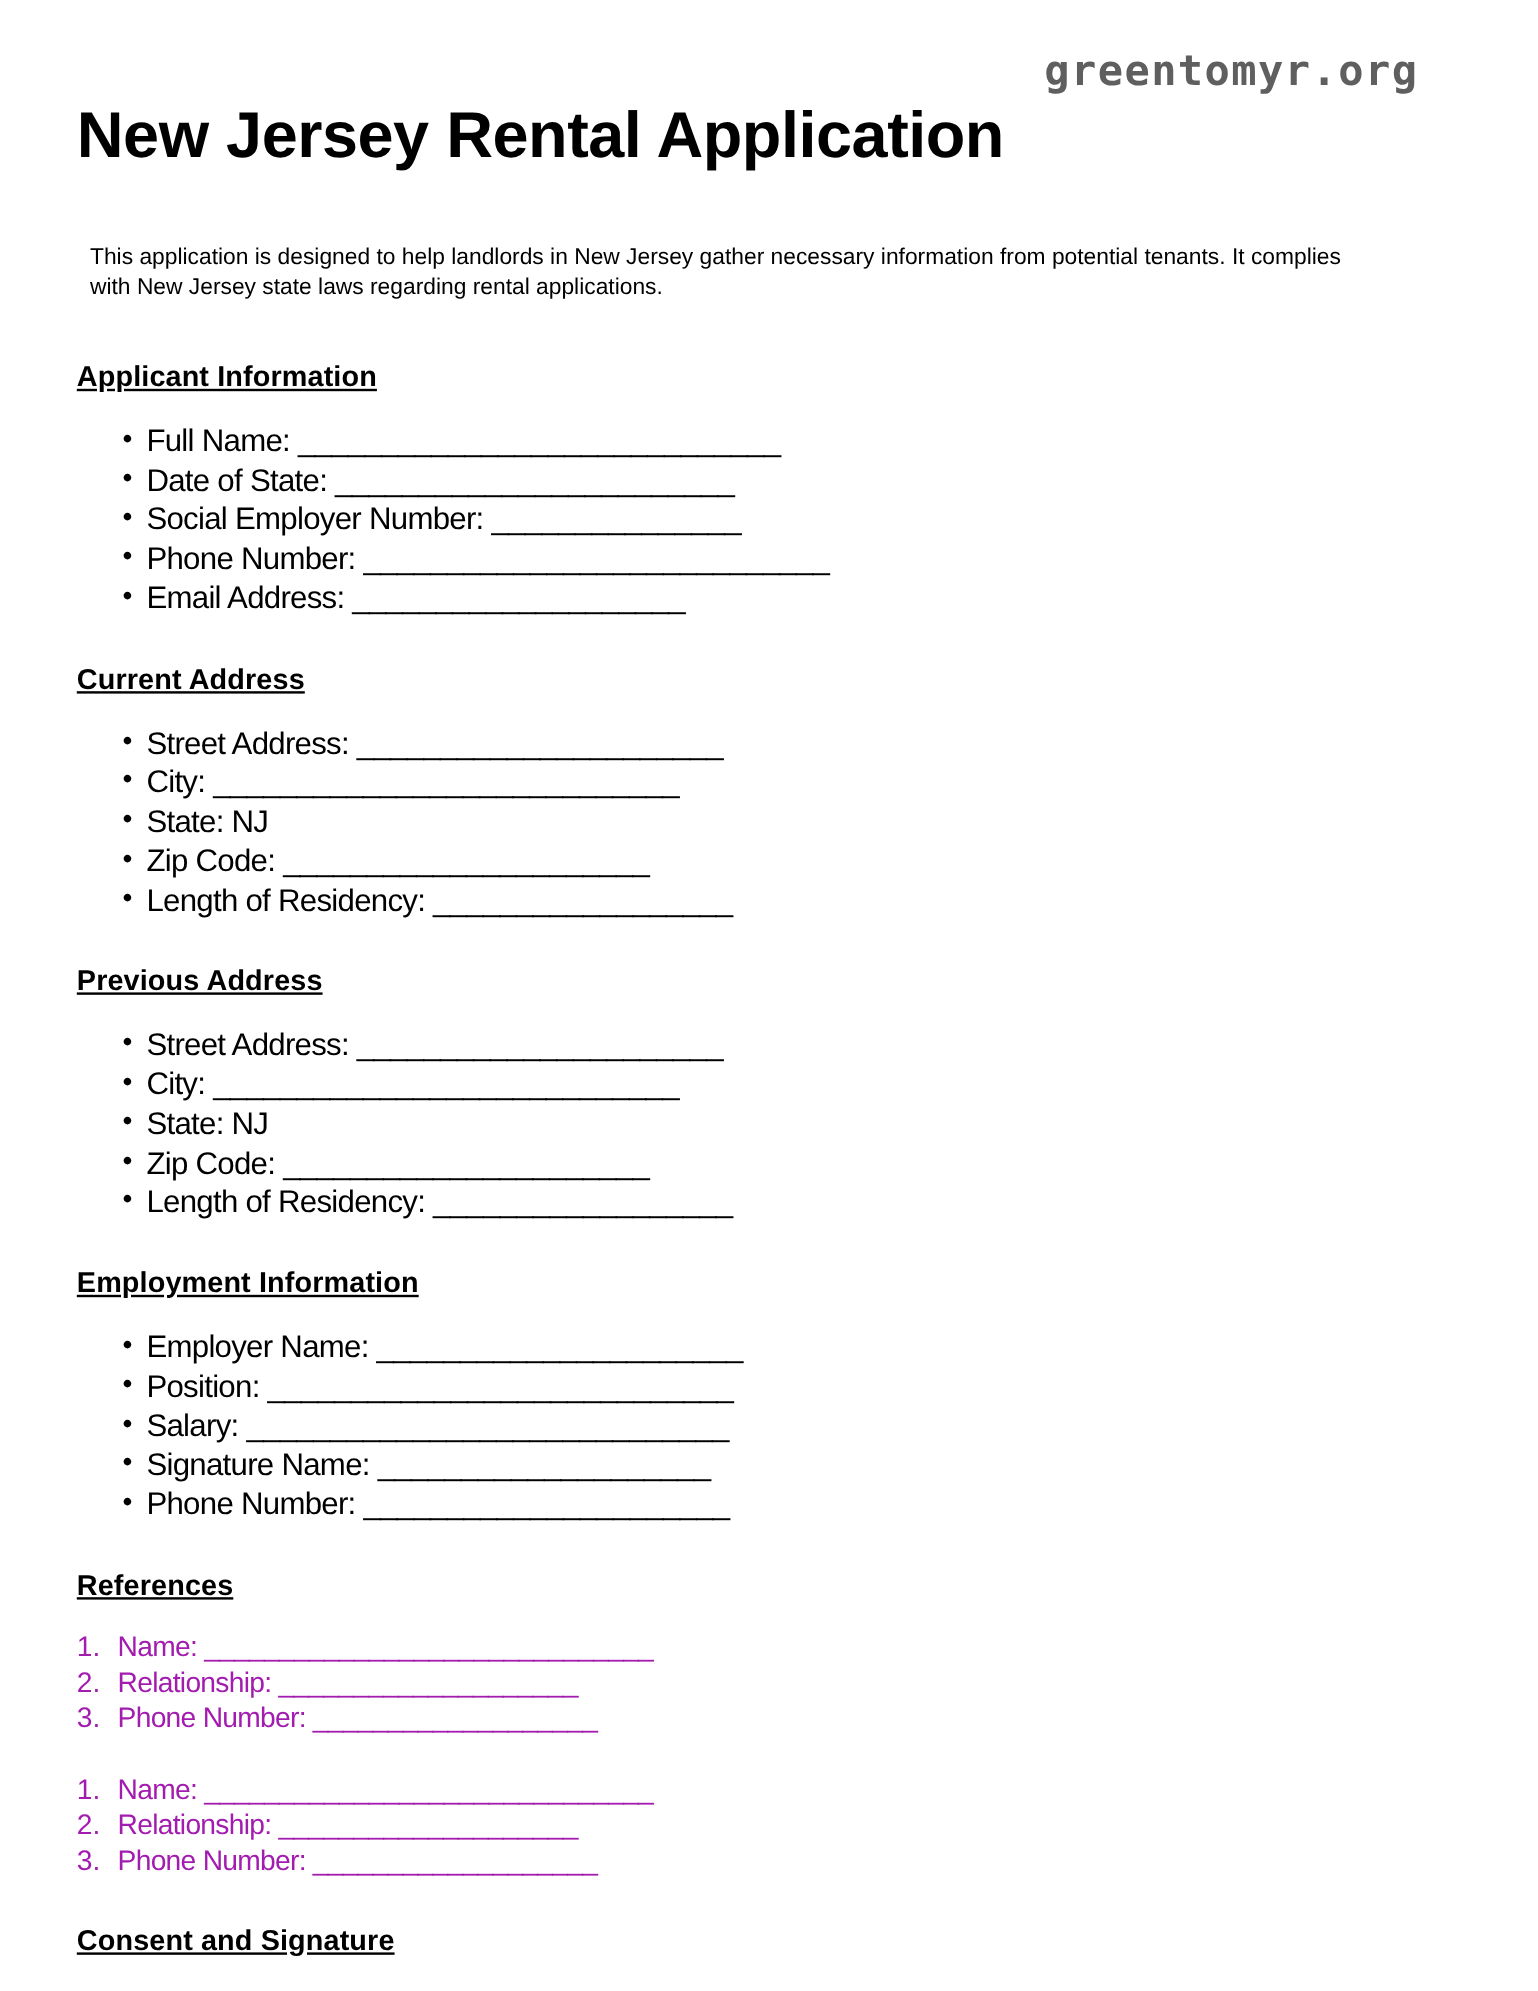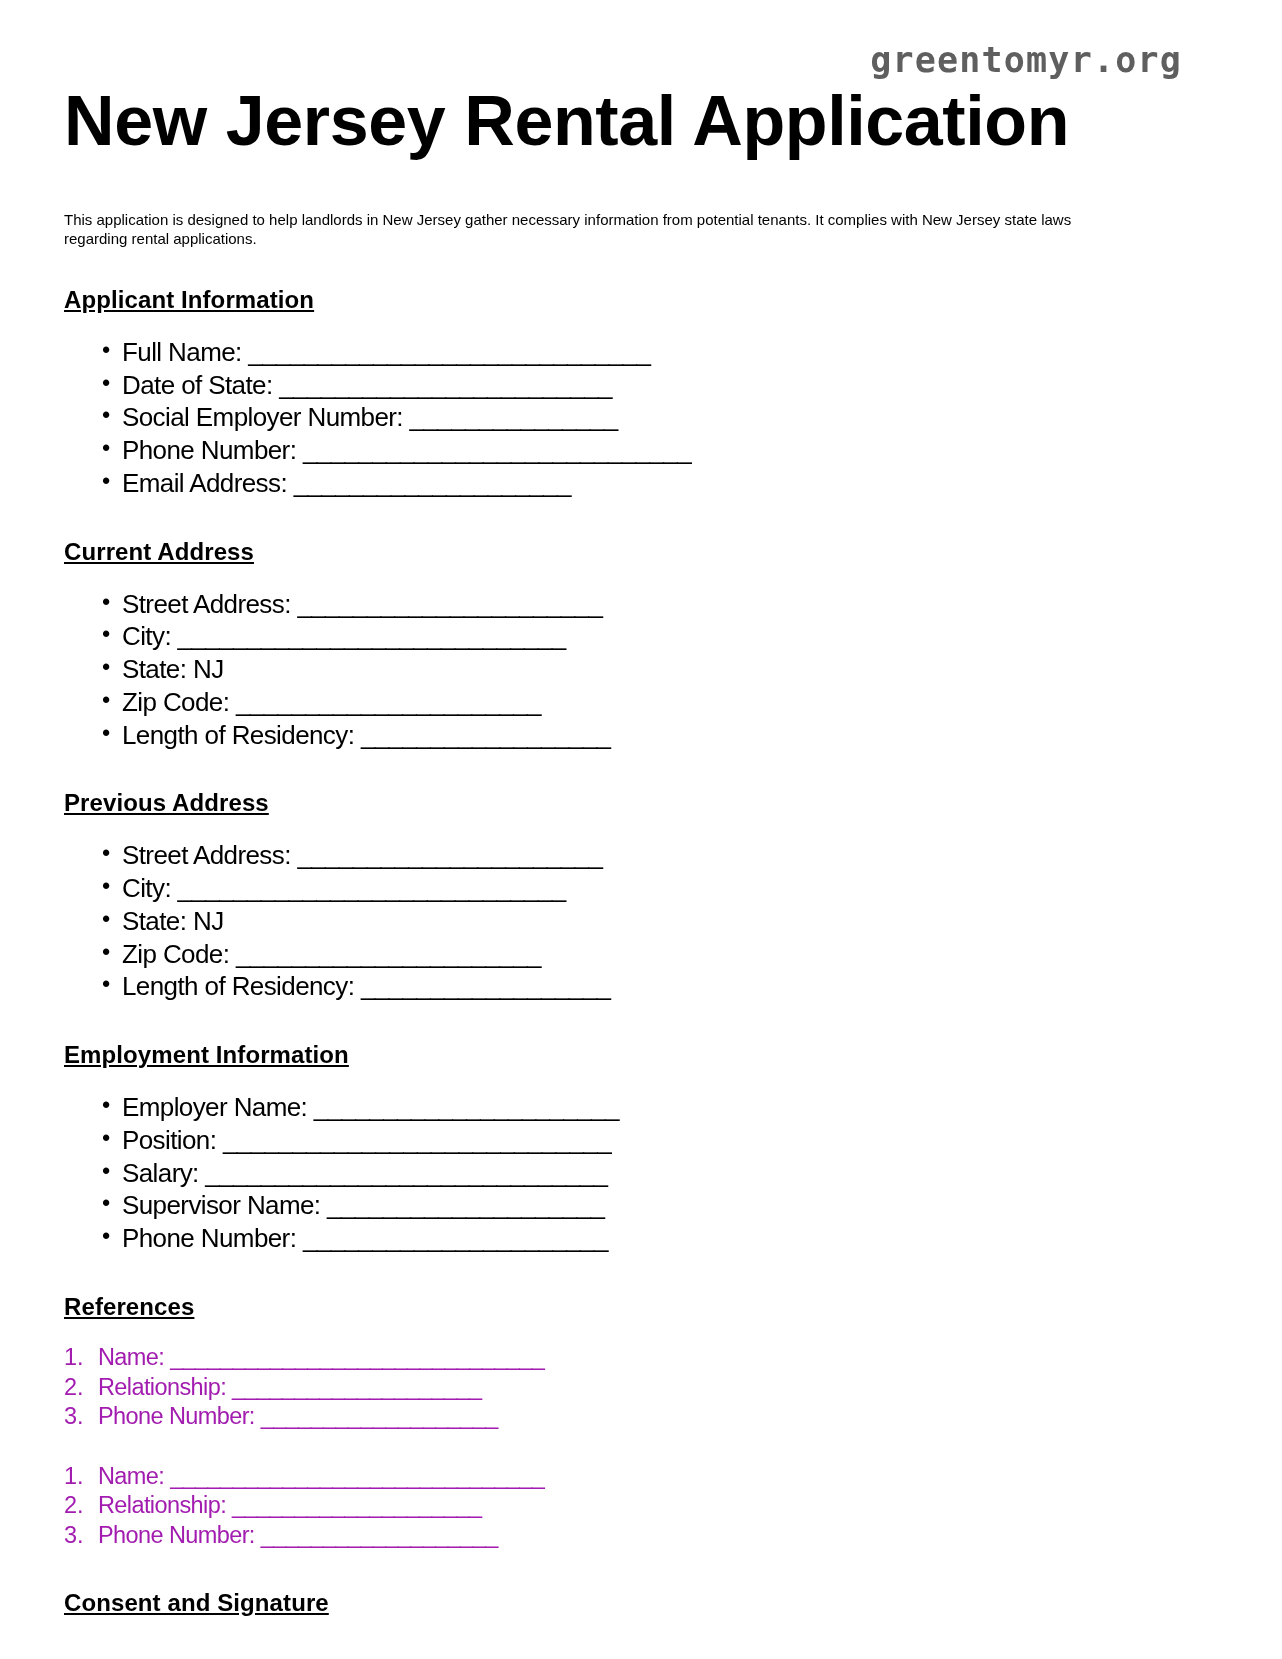--- a/index.html
+++ b/index.html
@@ -30,32 +30,32 @@
     white-space: nowrap;
     font-weight: 700;
   }
   .content {
     position: absolute;
     left: 64px;
     top: 0;
     width: 1120px;
   }
   h1.doc-title {
-    font-size: 70px;
+    font-size: 54px;
     font-weight: bold;
     margin: 0;
     padding-top: 84px;
     letter-spacing: -0.4px;
     line-height: 1.08;
     color: #000;
   }
   p.intro {
-    font-size: 15px;
+    font-size: 19px;
     line-height: 1.28;
-    margin: 0;
+    margin: 11px;
     padding-top: 50px;
     max-width: 1065px;
     color: #000;
   }
   h2.section-title {
     font-size: 24px;
     font-weight: bold;
     margin: 0;
     padding-top: 38px;
     padding-bottom: 0;
@@ -158,21 +158,21 @@
       <li><span class="blank">State: NJ</span></li>
       <li><span class="blank">Zip Code: ______________________</span></li>
       <li><span class="blank">Length of Residency: __________________</span></li>
     </ul>
 
     <h2 class="section-title">Employment Information</h2>
     <ul class="field-list">
       <li><span class="blank">Employer Name: ______________________</span></li>
       <li><span class="blank">Position: ____________________________</span></li>
       <li><span class="blank">Salary: _____________________________</span></li>
-      <li><span class="blank">Supervisor Name: ____________________</span></li>
+      <li><span class="blank">Signature Name: ____________________</span></li>
       <li><span class="blank">Phone Number: ______________________</span></li>
     </ul>
 
     <h2 class="section-title">References</h2>
     <ol class="ref-list">
       <li><span class="blank">Name: ______________________________</span></li>
       <li><span class="blank">Relationship: ____________________</span></li>
       <li><span class="blank">Phone Number: ___________________</span></li>
     </ol>
     <ol class="ref-list second-block">

